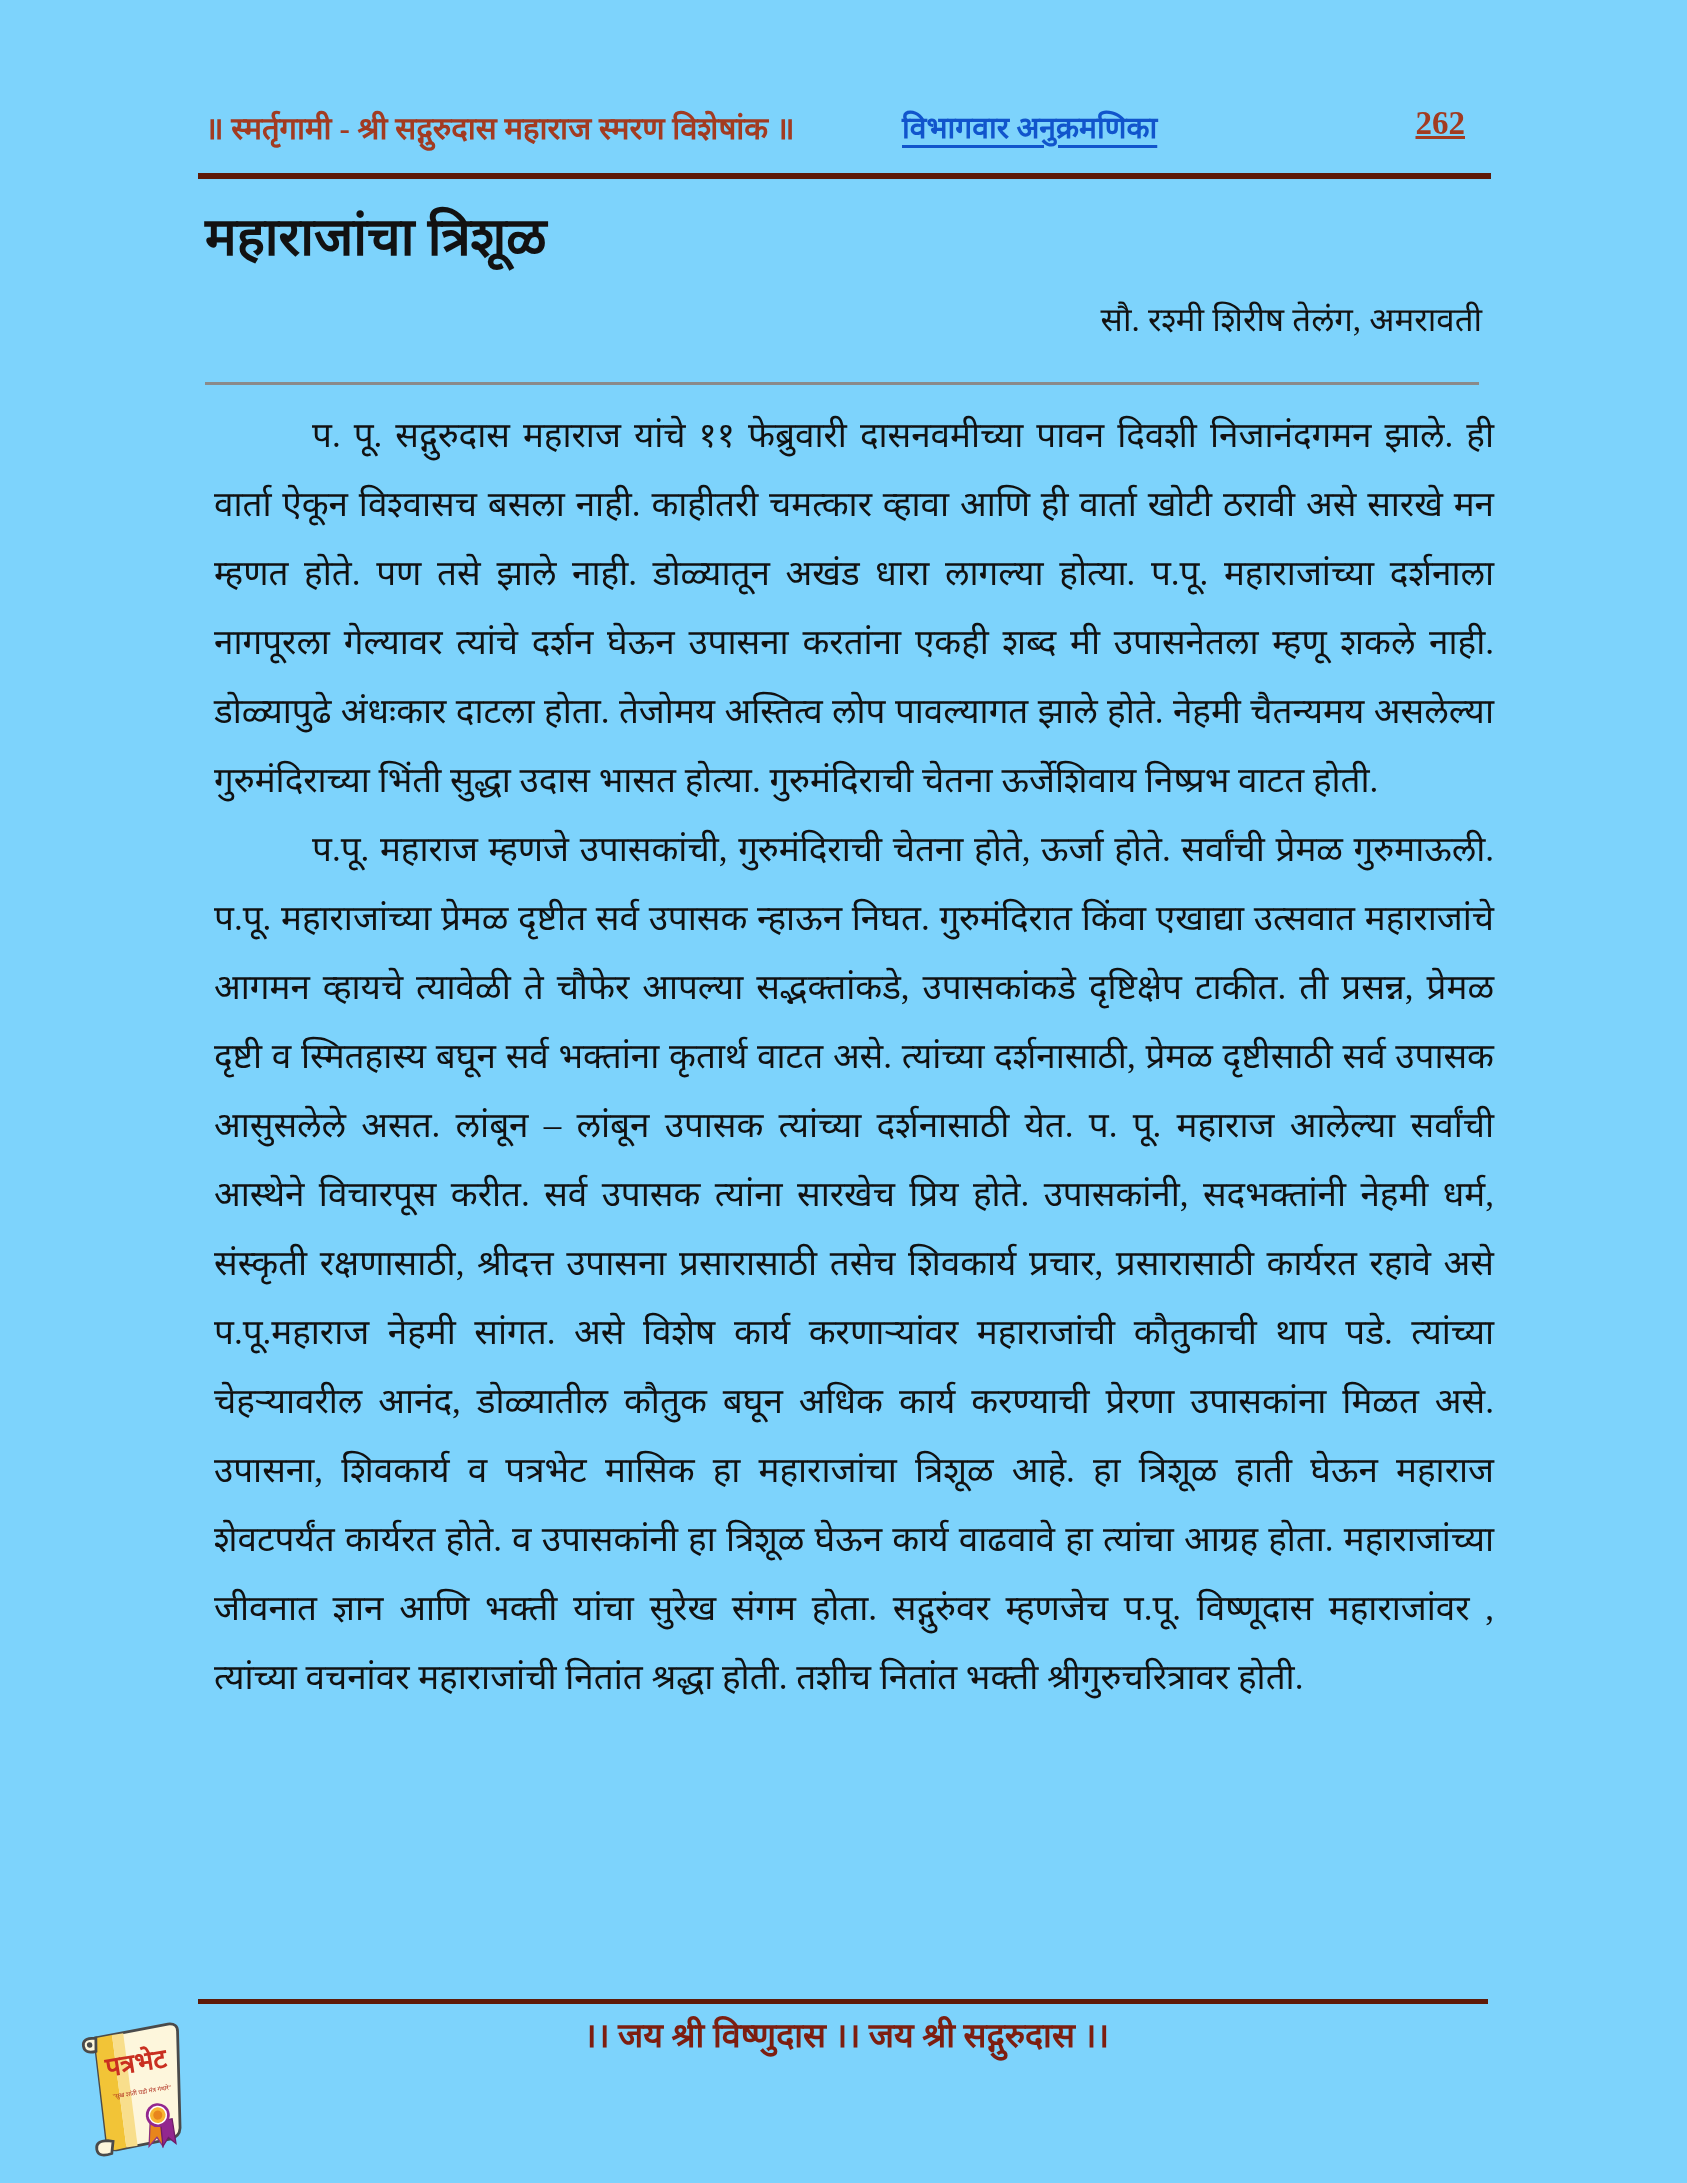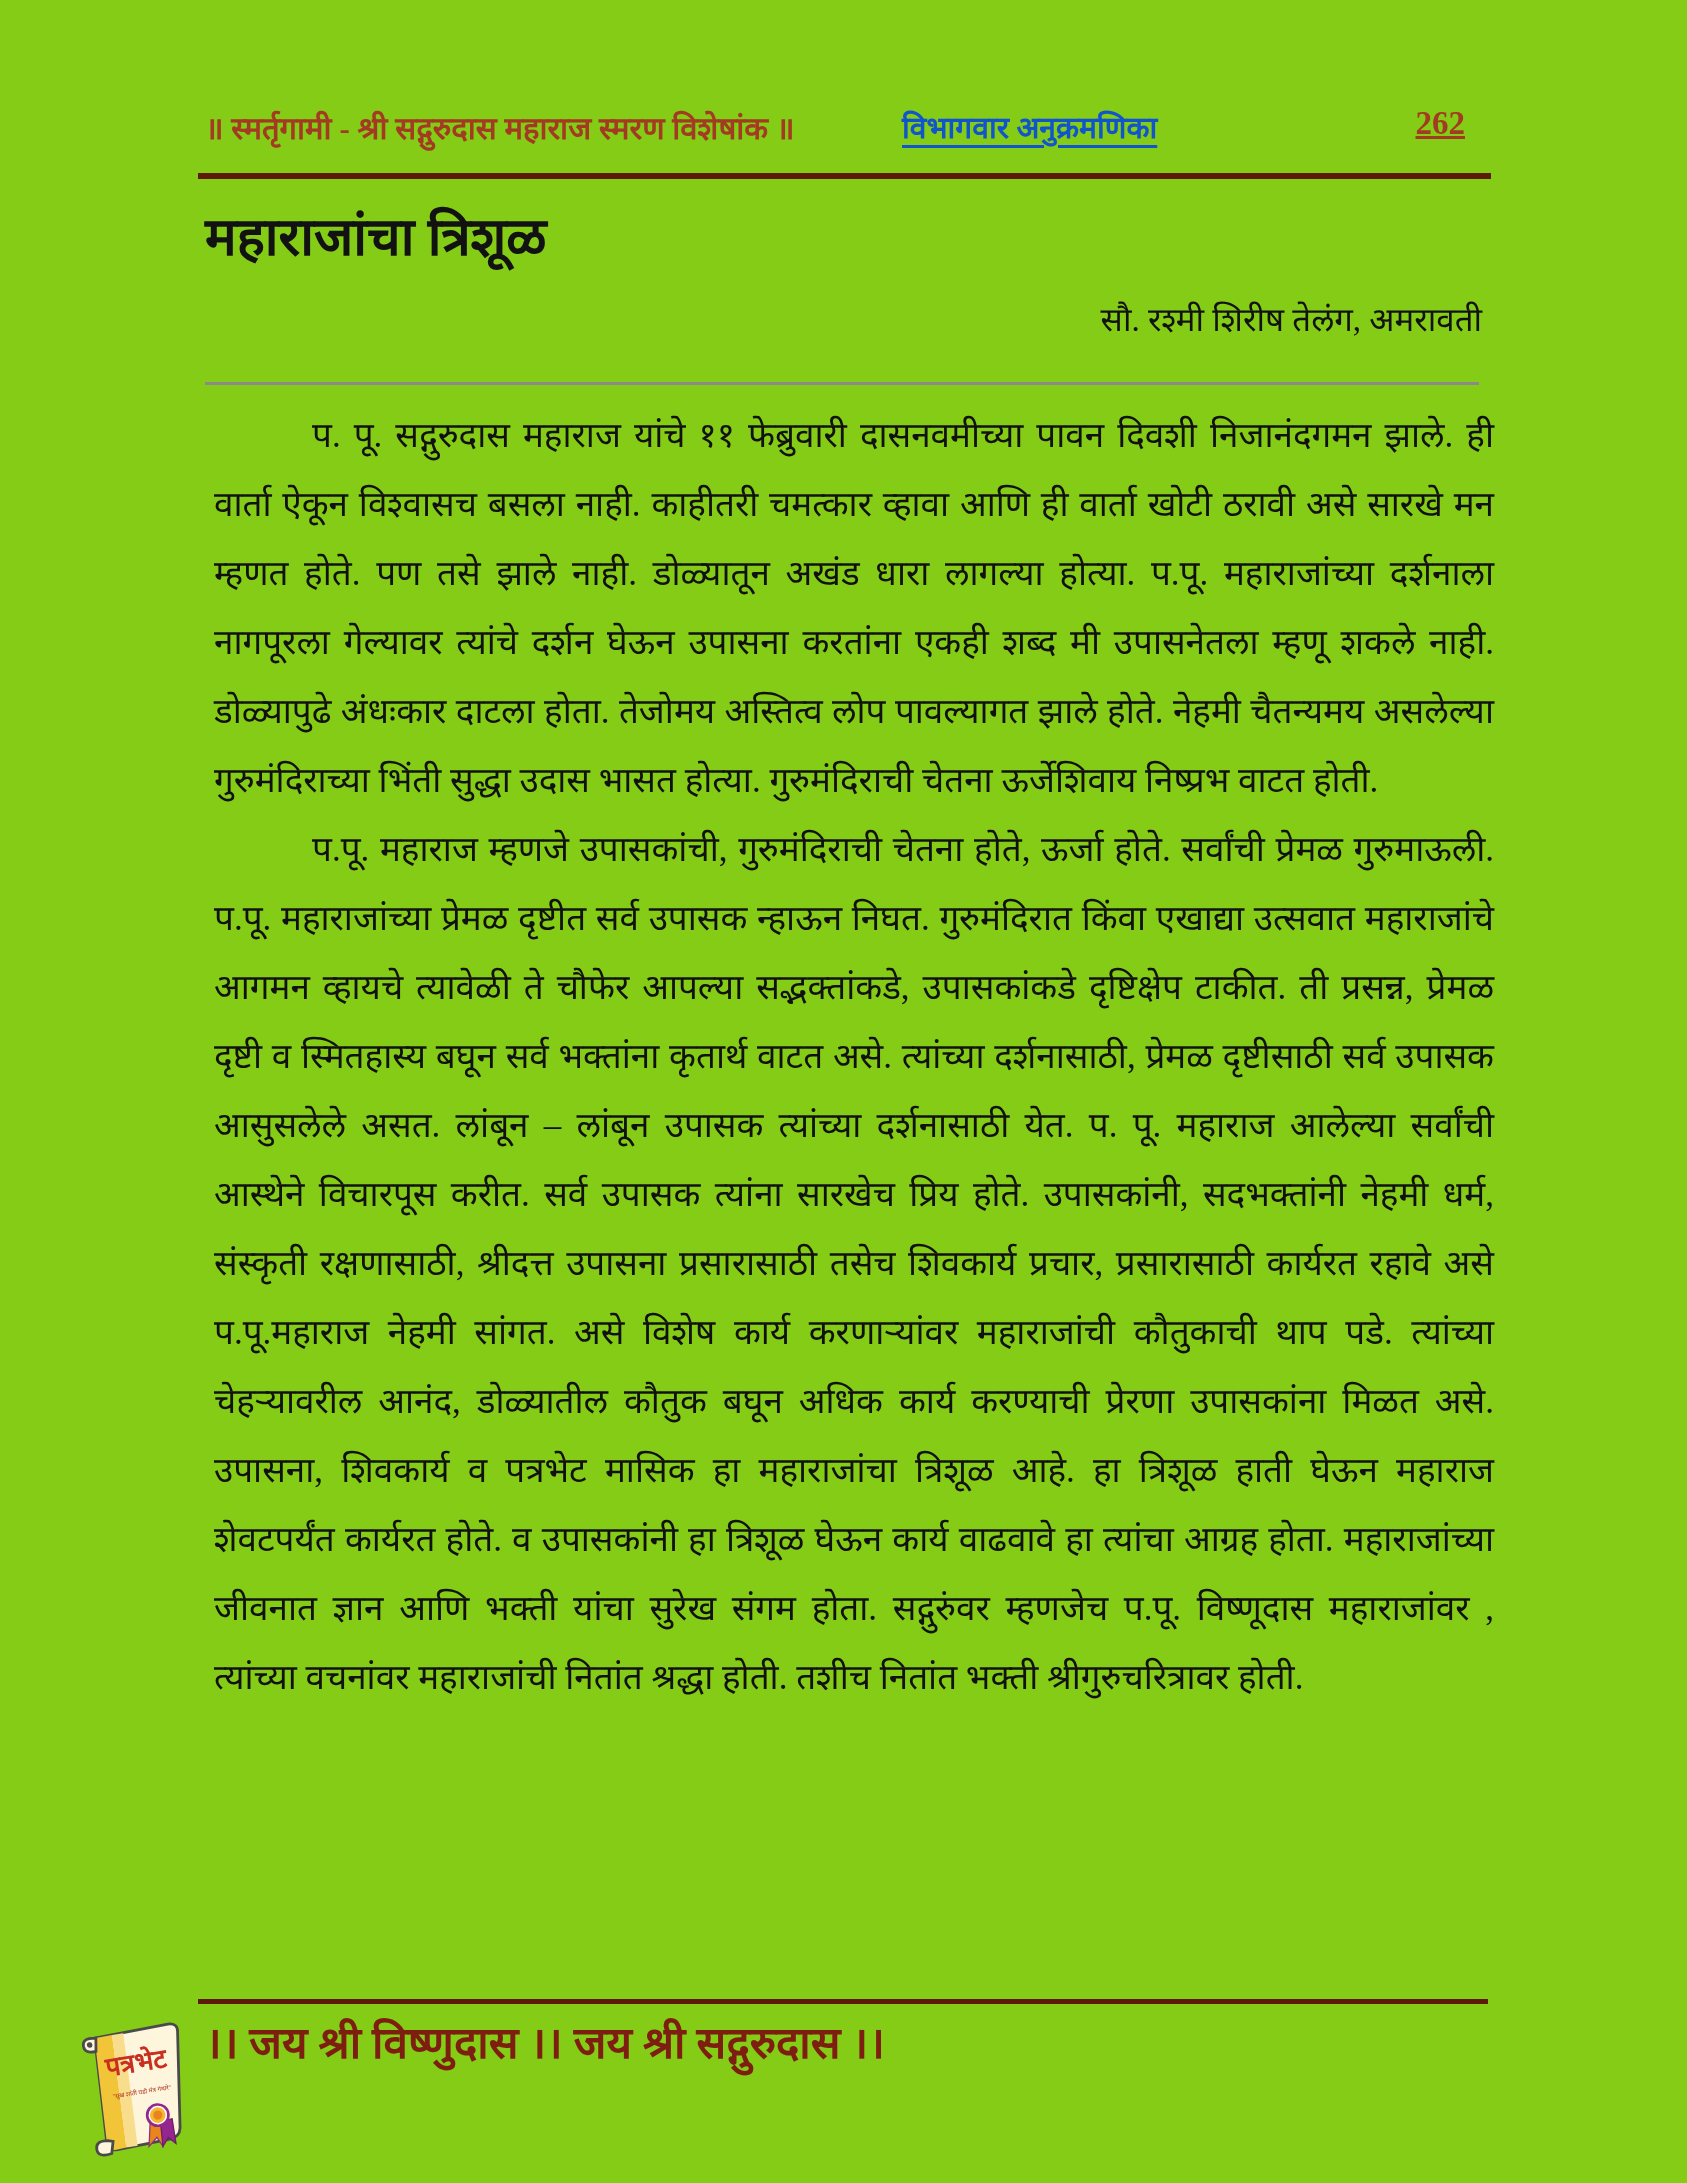--- a/index.html
+++ b/index.html
@@ -1,19 +1,19 @@
 <!DOCTYPE html>
 <html lang="mr" style="font-size:10.6px"><head>
 <meta charset="utf-8">
 <style>
   html,body{margin:0;padding:0;background:#e8e8e8;}
   .page{
     position:relative;
     width:1687px;height:2183px;
-    background:#84cc16;
+    background:#7dd3fc;
     font-family:"Liberation Serif","DejaVu Sans",serif;
     overflow:hidden;
   }
   
   .hdr-title{
     position:absolute;left:205px;top:106px;
     font-size:31px;font-weight:bold;color:#A23B21;white-space:nowrap;
   }
   .hdr-link{
     position:absolute;left:902px;top:106px;
@@ -50,21 +50,21 @@
     margin-left:9px;
   }
   .body-text p{margin:0;text-indent:98px;}
   
   .ftr-rule{
     position:absolute;left:198px;top:1999px;width:1290px;height:5.3px;
     background:#5E1A08;border:none;
   }
   .ftr-text{
     position:absolute;left:205px;top:2011px;width:1283px;
-    text-align:left;font-size:44px;font-weight:bold;color:#7D1E10;white-space:nowrap;
+    text-align:center;font-size:34px;font-weight:bold;color:#7D1E10;white-space:nowrap;
   }
   
   .logo{position:absolute;left:74px;top:2015px;width:126px;height:164px;}
 </style>
 </head>
 <body>
 
 <div class="page">
 
   <div class="hdr-title">॥ स्मर्तृगामी - श्री सद्गुरुदास महाराज स्मरण विशेषांक ॥</div>

